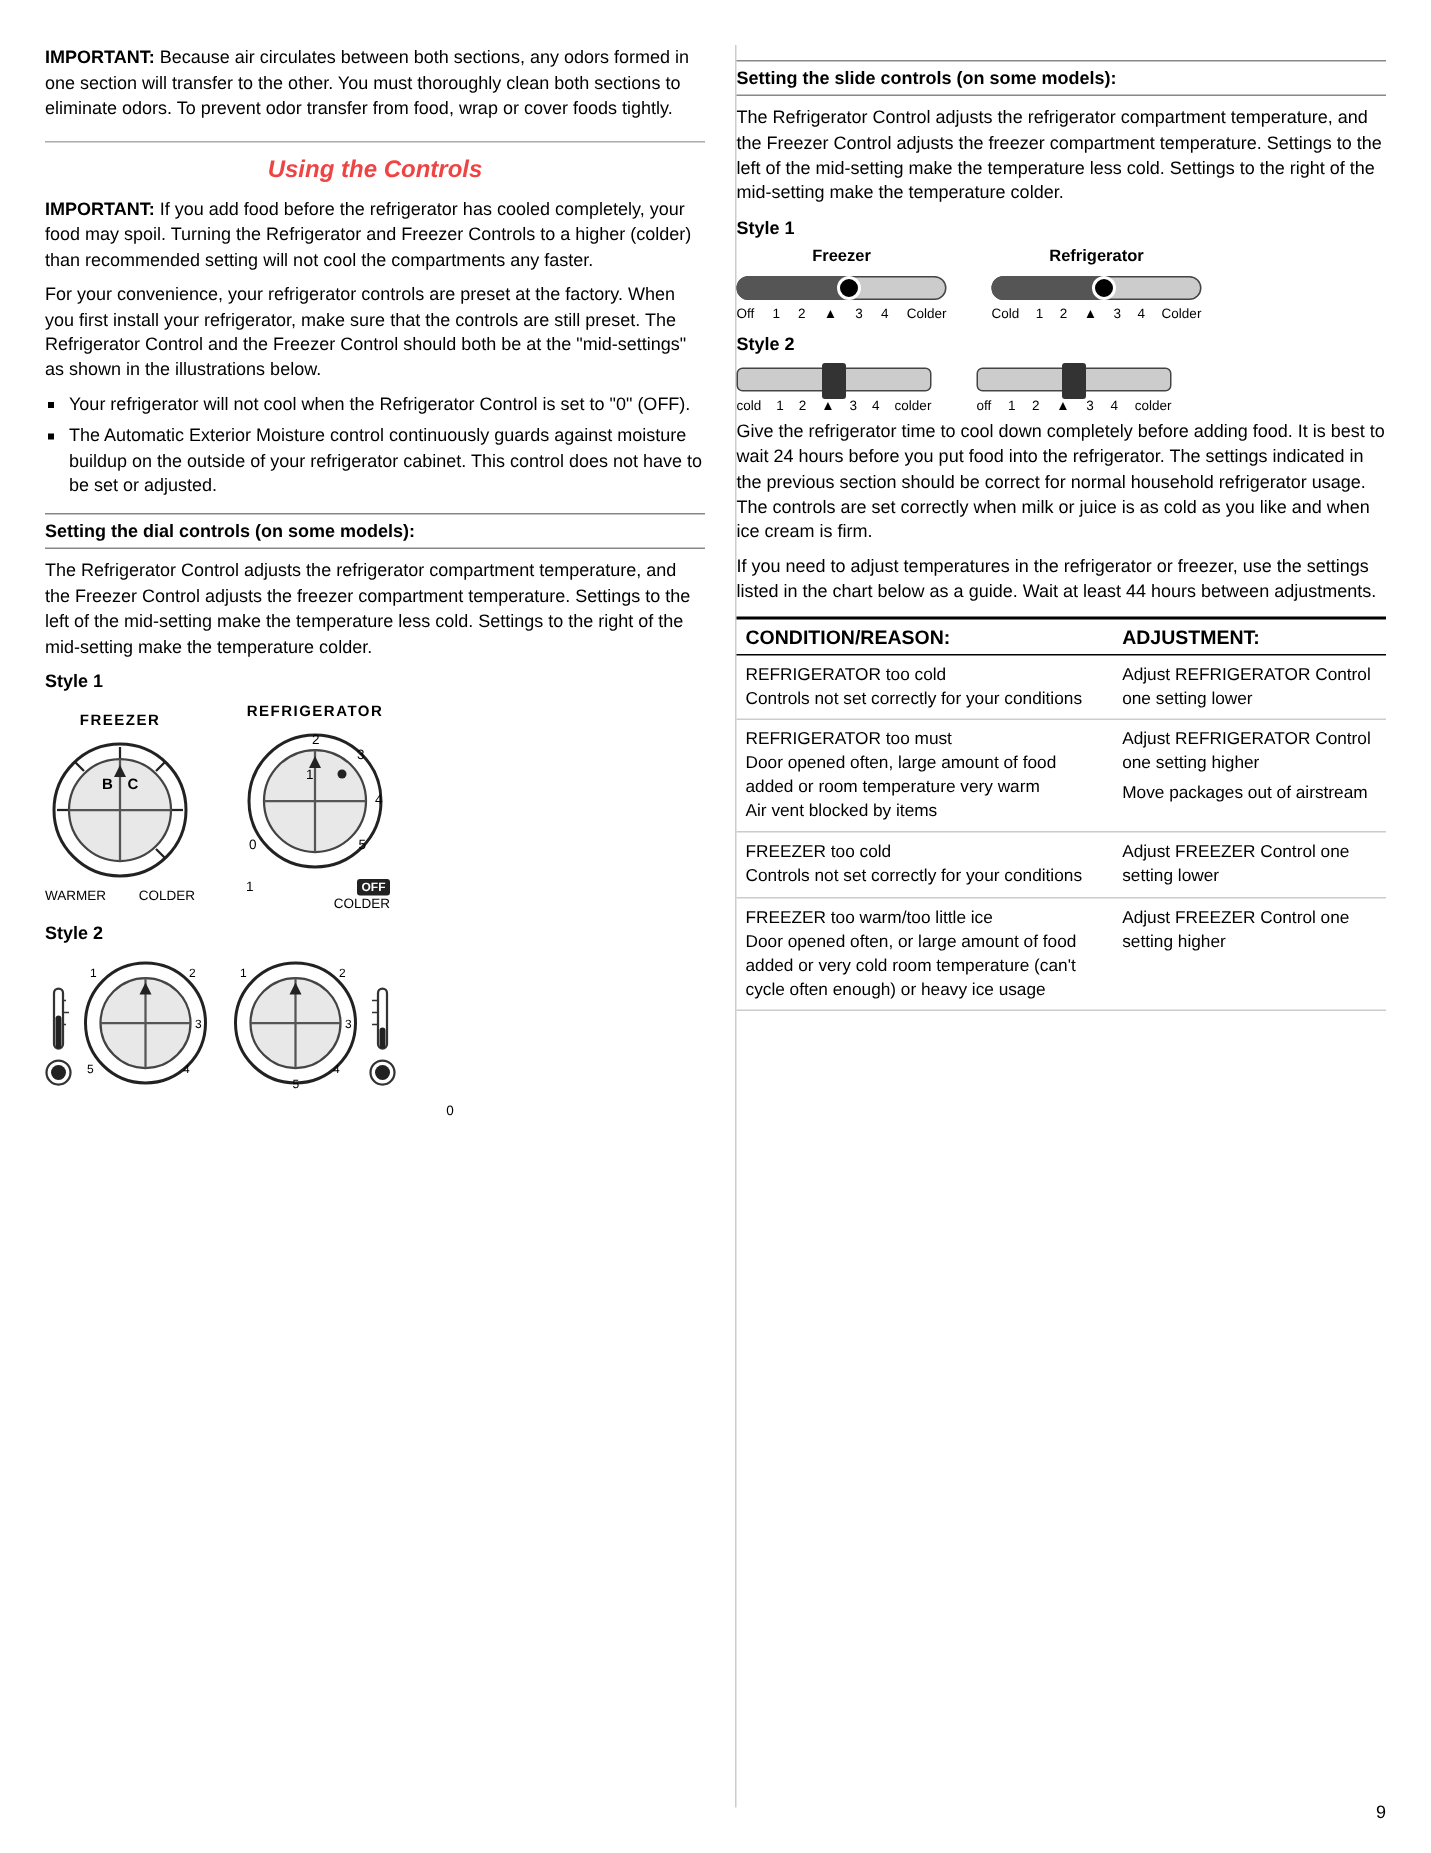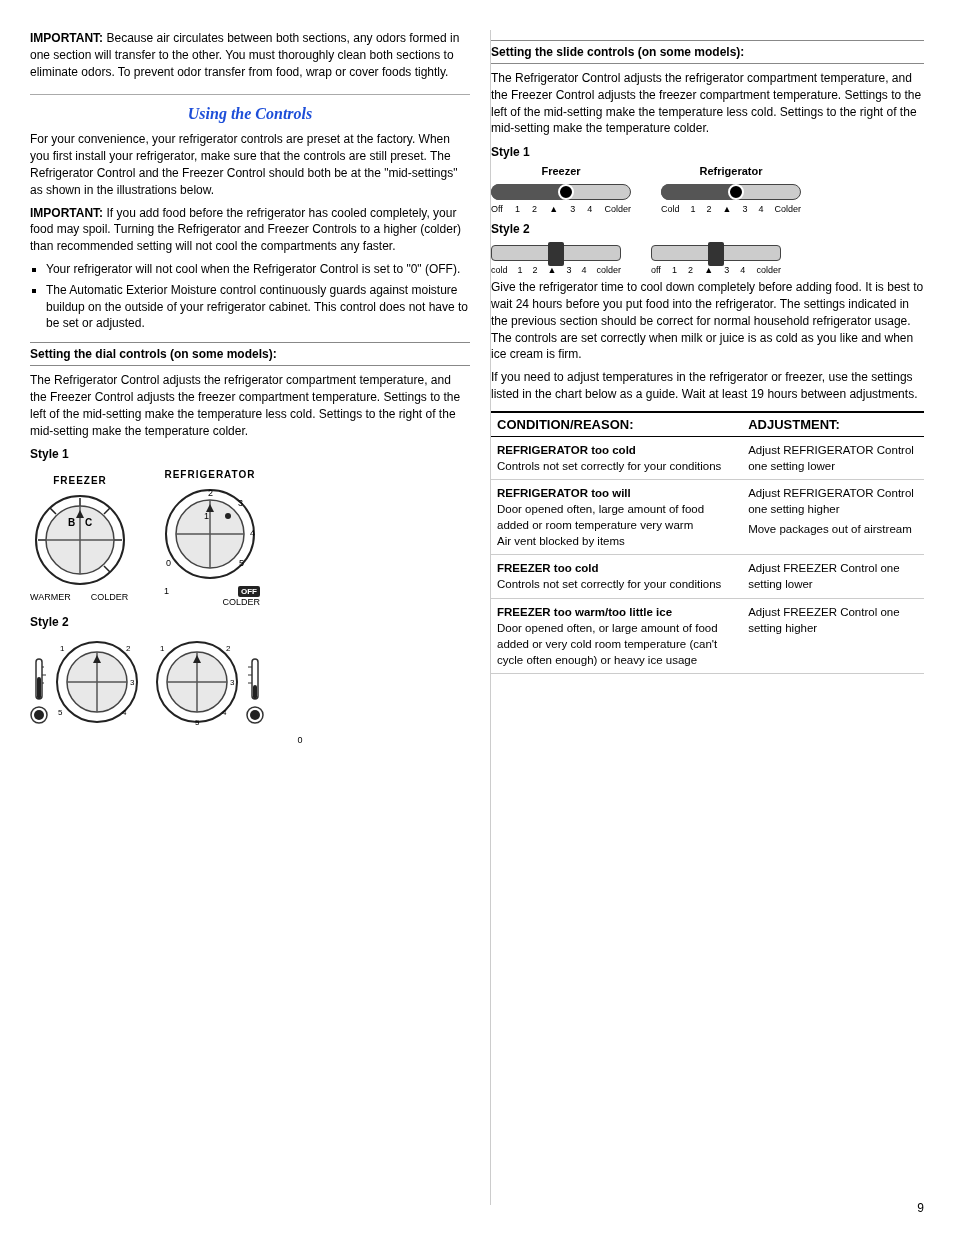--- a/index.html
+++ b/index.html
@@ -30,26 +30,26 @@
     .page-number {
       position: absolute;
       bottom: 20px;
       right: 30px;
       font-size: 12px;
     }
     
     .bold { font-weight: bold; }
     p { margin-bottom: 6px; line-height: 1.4; }
     .section-title {
-      font-family: Liberation Serif, serif;
+      font-family: Liberation Sans, sans-serif;
       font-style: italic;
       font-size: 16px;
       text-align: center;
       margin: 10px 0 8px 0;
-      color: #1d4ed8;
+      color: #ef4444;
     }
     .subsection-title {
       font-weight: bold;
       font-size: 12px;
       border-bottom: 1px solid #888;
       border-top: 1px solid #888;
       padding: 4px 0;
       margin: 10px 0 6px 0;
     }
     .note-label { font-weight: bold; font-size: 12px; margin-top: 8px; margin-bottom: 4px; }
@@ -93,21 +93,21 @@
       padding: 4px 6px;
       border-top: 2px solid #000;
       border-bottom: 1px solid #000;
     }
     .adjust-table td {
       vertical-align: top;
       padding: 5px 6px;
       border-bottom: 1px solid #ccc;
       line-height: 1.4;
     }
-    .condition-bold { font-weight: bold; }
+    .condition-bold { font-weight: normal; }
     .top-section { border-bottom: 1px solid #aaa; padding-bottom: 8px; margin-bottom: 2px; }
     
     .slide-row-right {
       display: flex;
       align-items: flex-start;
       gap: 30px;
       margin: 6px 0 4px 0;
     }
     .slide-group {
       display: flex;
@@ -131,26 +131,26 @@
     <div class="top-section">
       <p>
         <span class="bold">IMPORTANT:</span>
         <span> Because air circulates between both sections, any odors formed in one section will transfer to the other. You must thoroughly clean both sections to eliminate odors. To prevent odor transfer from food, wrap or cover foods tightly.</span>
       </p>
     </div>
 
     <h2 class="section-title">Using the Controls</h2>
 
     <p>
-      <span>For your convenience, your refrigerator controls are preset at the factory. When you first install your refrigerator, make sure that the controls are still preset. The Refrigerator Control and the Freezer Control should both be at the "mid-settings" as shown in the illustrations below.</span>
-    </p>
-
-    <p>
       <span class="bold">IMPORTANT:</span>
       <span> <span>If you add food before the refrigerator has cooled completely, your food may spoil. Turning the Refrigerator and Freezer Controls to a higher (colder) than recommended setting will not cool the compartments any faster.</span></span>
+    </p>
+
+    <p>
+      <span>For your convenience, your refrigerator controls are preset at the factory. When you first install your refrigerator, make sure that the controls are still preset. The Refrigerator Control and the Freezer Control should both be at the "mid-settings" as shown in the illustrations below.</span>
     </p>
 
     <ul class="bullet-list">
       <li>Your refrigerator will not cool when the Refrigerator Control is set to "0" (OFF).</li>
       <li>The Automatic Exterior Moisture control continuously guards against moisture buildup on the outside of your refrigerator cabinet. This control does not have to be set or adjusted.</li>
     </ul>
 
     <div class="subsection-title">Setting the dial controls (on some models):</div>
 
     <p>The Refrigerator Control adjusts the refrigerator compartment temperature, and the Freezer Control adjusts the freezer compartment temperature. Settings to the left of the mid-setting make the temperature less cold. Settings to the right of the mid-setting make the temperature colder.</p>
@@ -177,21 +177,21 @@
           <line x1="50" y1="16" x2="50" y2="84" stroke="#555" stroke-width="1.5"></line>
 
           <line x1="16" y1="50" x2="84" y2="50" stroke="#555" stroke-width="1.5"></line>
 
           <polygon points="50,20 46,28 54,28" fill="#222"></polygon>
 
           <text x="38" y="36" font-size="10" font-weight="bold" font-family="Arial">B</text>
 
           <text x="55" y="36" font-size="10" font-weight="bold" font-family="Arial">C</text>
         </svg>
-        <div style="display:flex;width:100px;font-size:9px;margin-top:2px;gap:20px;">
+        <div style="display:flex;justify-content:space-between;width:100px;font-size:9px;margin-top:2px;">
           <span>WARMER</span>
           <span>COLDER</span>
         </div>
       </div>
 
       <div class="dial-container">
         <div class="dial-label-top">REFRIGERATOR</div>
         <svg class="dial-svg" width="100" height="100" viewBox="0 0 100 100">
 
           <circle cx="50" cy="50" r="44" fill="none" stroke="#222" stroke-width="2"></circle>
@@ -367,42 +367,42 @@
           <span>▲</span>
           <span>3</span>
           <span>4</span>
           <span>colder</span>
         </div>
       </div>
     </div>
 
 
     <p>Give the refrigerator time to cool down completely before adding food. It is best to wait 24 hours before you put food into the refrigerator. The settings indicated in the previous section should be correct for normal household refrigerator usage. The controls are set correctly when milk or juice is as cold as you like and when ice cream is firm.</p>
-    <p>If you need to adjust temperatures in the refrigerator or freezer, use the settings listed in the chart below as a guide. Wait at least 19 hours between adjustments.</p>
+    <p>If you need to adjust temperatures in the refrigerator or freezer, use the settings listed in the chart below as a guide. Wait at least 44 hours between adjustments.</p>
 
     <table class="adjust-table">
       <thead>
         <tr>
           <th style="width:58%;">CONDITION/REASON:</th>
           <th style="width:42%;">ADJUSTMENT:</th>
         </tr>
       </thead>
       <tbody>
 
         <tr>
           <td>
             <div class="condition-bold">REFRIGERATOR too cold</div>
             <div>Controls not set correctly for your conditions</div>
           </td>
           <td>Adjust REFRIGERATOR Control one setting lower</td>
         </tr>
 
         <tr>
           <td>
-            <div class="condition-bold">REFRIGERATOR too will</div>
+            <div class="condition-bold">REFRIGERATOR too must</div>
             <div>Door opened often, large amount of food added or room temperature very warm</div>
             <div>Air vent blocked by items</div>
           </td>
           <td>
             <div>Adjust REFRIGERATOR Control one setting higher</div>
             <div style="margin-top:4px;">Move packages out of airstream</div>
           </td>
         </tr>
 
         <tr>

